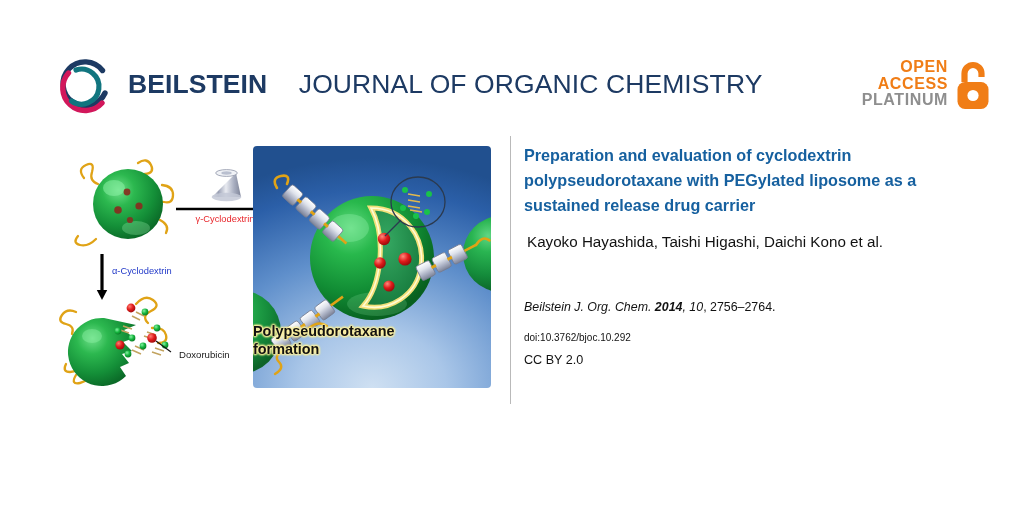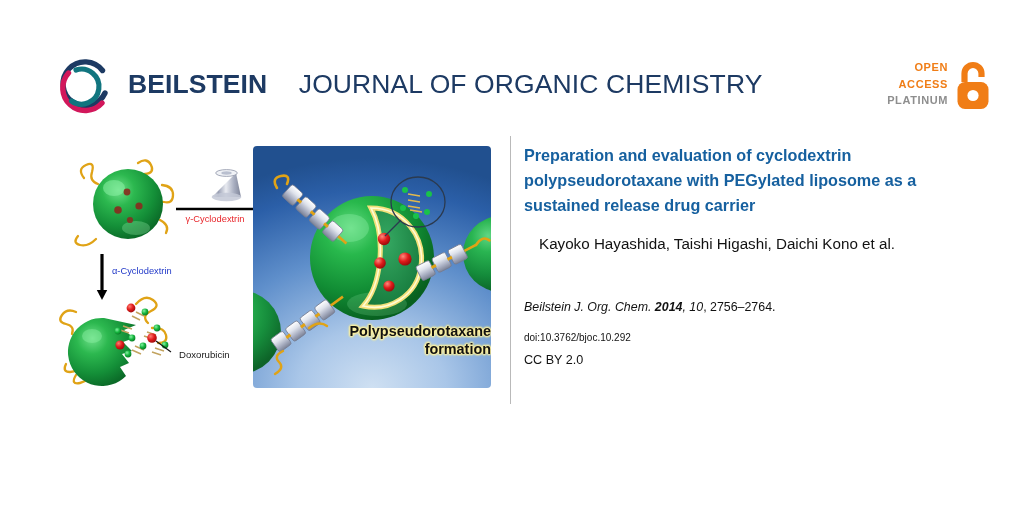--- a/index.html
+++ b/index.html
@@ -40,21 +40,21 @@
     left: 884px; top: 58px;
     width: 108px; height: 62px;
   }
   #oa-text {
     position: absolute;
     right: 44px; top: 1px;
     text-align: right;
     line-height: 16.5px;
   }
   #oa-text .oa-line {
-    font-size: 11px;
+    font-size: 16px;
     font-weight: bold;
     letter-spacing: 0.6px;
     color: #f07d16;
     display: block;
   }
   #oa-text .oa-line.platinum { color: #8e8e8e; padding-left: 28px; }
   #oa-lock {
     position: absolute;
     right: 0px; top: 2px;
     width: 38px; height: 52px;
@@ -82,21 +82,21 @@
     text-align: center;
     line-height: 11.5px;
     white-space: pre-line;
   }
   #caption-liposome {
     left: 2px; top: 94px;
     width: 178px;
   }
   #label-gamma {
     position: absolute;
-    left: 121px; top: 74px;
+    left: 131px; top: 74px;
     width: 108px;
     text-align: center;
     font-size: 9.3px;
     color: #e8262b;
     white-space: nowrap;
   }
   #label-alpha {
     position: absolute;
     left: 72px; top: 126px;
     font-size: 9.3px;
@@ -118,21 +118,21 @@
     width: 238px; height: 242px;
     border-radius: 4px;
     overflow: hidden;
     background:
       radial-gradient(120% 95% at 50% 100%, #cfe0f2 0%, #a9c6e8 26%, #5f8fcb 58%, #2b5fa8 86%, #21508f 100%);
   }
   #panel-caption {
     position: absolute;
     left: 0; right: 0;
     top: 177px;
-    text-align: right;
+    text-align: left;
     font-size: 14.4px;
     font-weight: bold;
     color: #111111;
     line-height: 17.5px;
     text-shadow:
       0 0 3px #fff3a8, 0 0 3px #fff3a8, 1px 0 2px #ffef8f,
       -1px 0 2px #ffef8f, 0 1px 2px #ffef8f, 0 -1px 2px #ffef8f;
     white-space: pre-line;
     pointer-events: none;
   }
@@ -147,21 +147,21 @@
     font-size: 16.2px;
     font-weight: bold;
     color: #16609f;
     line-height: 25px;
     margin: 0 0 13px 0;
   }
   #article-authors {
     font-size: 15.2px;
     color: #121212;
     line-height: 22px;
-    margin: 15px;
+    margin: 3px;
   }
   #article-citation {
     position: absolute;
     left: 0; top: 157px;
     font-size: 12.4px;
     color: #121212;
     font-style: italic;
     white-space: nowrap;
   }
   #article-citation .bold-year { font-weight: bold; }

